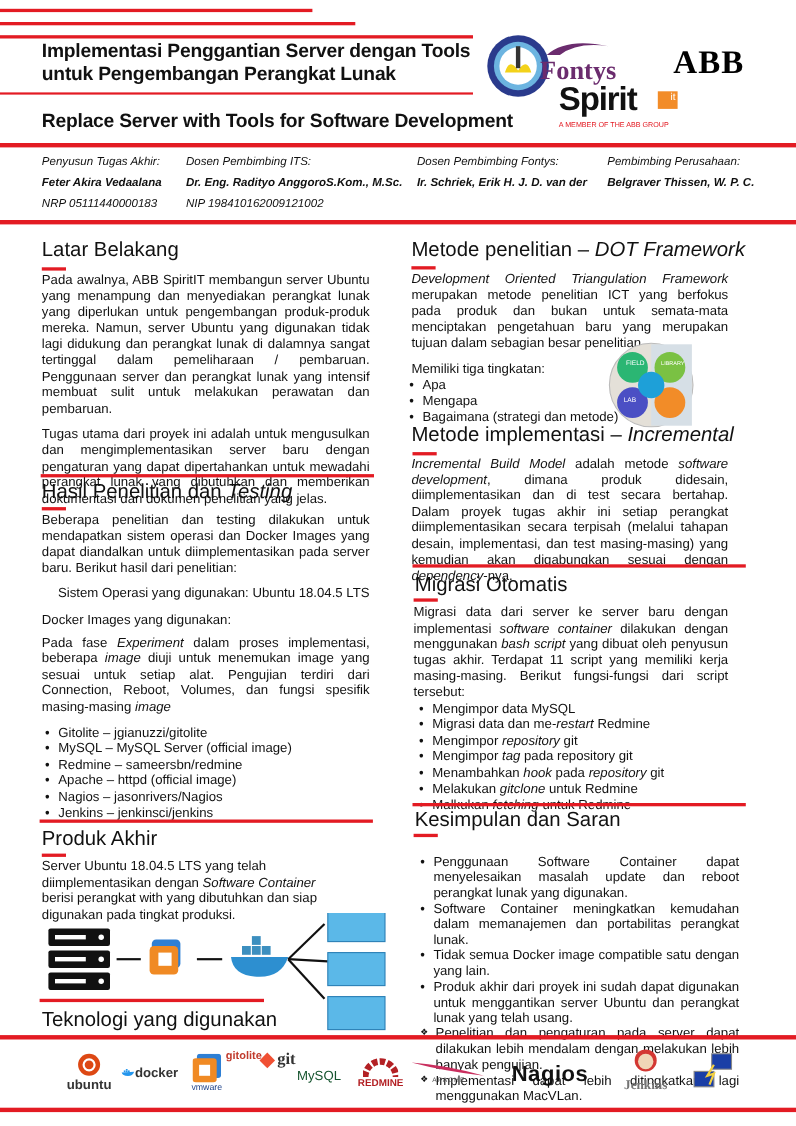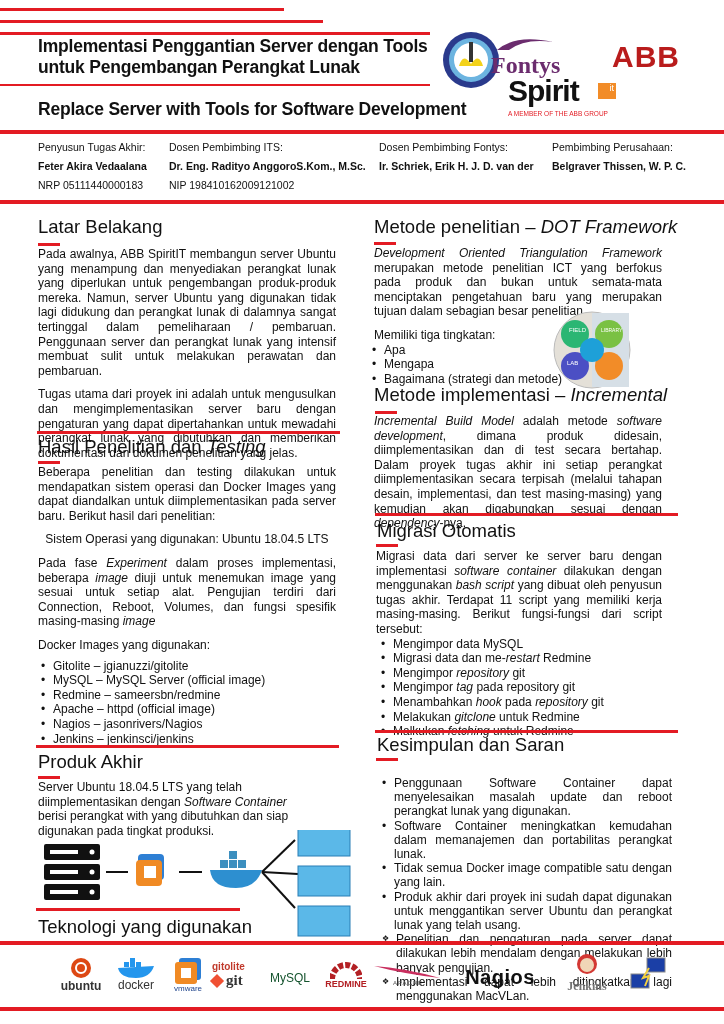--- a/index.html
+++ b/index.html
@@ -2,21 +2,21 @@
 <html><head>
 <meta charset="utf-8">
 <style>
   html, body { margin:0; padding:0; }
   body { width:724px; height:1024px; background:#fff; position:relative; overflow:hidden;
          font-family:"Liberation Sans", sans-serif; color:#111; }
   .abs { position:absolute; }
   .rline { position:absolute; background:#e31b23; }
   .title1 { left:38px; top:36px; font-size:17.5px; font-weight:bold; line-height:21px; font-family:"Liberation Sans", sans-serif; letter-spacing:-0.2px; }
   .title2 { left:38px; top:99px; font-size:17.5px; font-weight:bold; letter-spacing:-0.2px; }
-  .info { font-size:10.5px; line-height:13px; position:absolute; }
+  .info { font-size:10.5px; line-height:13px; position:absolute;font-style:italic; }
   .info.b { font-weight:bold; }
   h2.sec { position:absolute; margin:0; font-weight:normal; font-size:18.5px; line-height:22px; color:#111; }
   .secbar { position:absolute; height:3px; width:22px; background:#e31b23; }
   .para { position:absolute; font-size:12px; line-height:14.6px; text-align:justify; margin:0; }
   .para p { margin:0 0 9px 0; }
   ul.bl { margin:0; padding:0 0 0 18px; list-style:none; }
   ul.bl li { position:relative; }
   ul.bl li::before { content:"•"; position:absolute; left:-12px; }
   ul.dl li.dia::before { content:"❖"; font-size:8px; left:-14px; }
   .logo { position:absolute; display:flex; align-items:center; justify-content:center; }
@@ -43,21 +43,21 @@
     <path d="M18 36 Q22 22 30 34 Q38 22 42 36 Z" fill="#f3d21a"></path>
     <rect x="28" y="12" width="4" height="20" fill="#333"></rect>
   </svg>
 </div>
 <div class="abs" style="left:487px;top:34px;width:100px;height:48px;">
   <svg width="60" height="18" viewBox="0 0 60 18" style="position:absolute;left:8px;top:0;">
     <path d="M2 16 Q20 0 58 8 Q30 4 14 16 Z" fill="#6b2c6e"></path>
   </svg>
   <span style="position:absolute;left:4px;top:18px;font-family:'Liberation Serif',serif;font-weight:bold;font-size:24px;color:#6b2c6e;">Fontys</span>
 </div>
-<div class="abs" style="left:612px;top:40px;font-weight:900;font-size:30px;color:#b91c1c;letter-spacing:1px;font-family:Liberation Sans, sans-serif;text-align:right;">ABB</div>
+<div class="abs" style="left:612px;top:40px;font-weight:900;font-size:30px;color:#000000;letter-spacing:1px;font-family:Liberation Serif, serif;text-align:right;">ABB</div>
 <div class="abs" style="left:506px;top:78px;width:120px;height:40px;">
   <span style="position:absolute;left:2px;top:-4px;font-weight:bold;font-size:30px;color:#111;letter-spacing:-1px;">Spirit</span>
   <span style="position:absolute;left:92px;top:5px;width:18px;height:16px;background:#f28c28;color:#fff;font-size:9px;text-align:right;padding-right:2px;box-sizing:border-box;">it</span>
   <span style="position:absolute;left:2px;top:32px;font-size:6.5px;color:#e31b23;white-space:nowrap;">A MEMBER OF THE ABB GROUP</span>
 </div>
 
 <div class="rline" style="left:0;top:130px;width:724px;height:4px;"></div>
 <div>
   <div class="info" style="left:38px;top:141px;">Penyusun Tugas Akhir:</div>
   <div class="info b" style="left:38px;top:160px;">Feter Akira Vedaalana</div>
@@ -77,23 +77,23 @@
 <div class="para" style="left:38px;top:247px;width:298px;">
   <p>Pada awalnya, ABB SpiritIT membangun server Ubuntu yang menampung dan menyediakan perangkat lunak yang diperlukan untuk pengembangan produk-produk mereka. Namun, server Ubuntu yang digunakan tidak lagi didukung dan perangkat lunak di dalamnya sangat tertinggal dalam pemeliharaan / pembaruan. Penggunaan server dan perangkat lunak yang intensif membuat sulit untuk melakukan perawatan dan pembaruan.</p>
   <p>Tugas utama dari proyek ini adalah untuk mengusulkan dan mengimplementasikan server baru dengan pengaturan yang dapat dipertahankan untuk mewadahi perangkat lunak yang dibutuhkan dan memberikan dokumentasi dan dokumen penelitian yang jelas.</p>
 </div>
 <div class="rline" style="left:37px;top:431px;width:303px;height:3px;"></div>
 
 <h2 class="sec" style="left:38px;top:436px;"><span>Hasil Penelitian dan </span><i>Testing</i></h2>
 <div class="secbar" style="left:38px;top:461px;"></div>
 <div class="para" style="left:38px;top:465px;width:298px;">
   <p>Beberapa penelitian dan testing dilakukan untuk mendapatkan sistem operasi dan Docker Images yang dapat diandalkan untuk diimplementasikan pada server baru. Berikut hasil dari penelitian:</p>
-  <p style="text-align:center;">Sistem Operasi yang digunakan: Ubuntu 18.04.5 LTS</p>
+  <p style="text-align:right;">Sistem Operasi yang digunakan: Ubuntu 18.04.5 LTS</p>
+  <p style="margin-bottom:6px;">Docker Images yang digunakan:</p>
   <p><span>Pada fase </span><i>Experiment</i><span>  dalam proses implementasi, beberapa </span><i>image</i><span> diuji untuk menemukan image yang sesuai untuk setiap alat. Pengujian terdiri dari Connection, Reboot, Volumes, dan fungsi spesifik masing-masing </span><i>image</i></p>
-  <p style="margin-bottom:6px;">Docker Images yang digunakan:</p>
   <ul class="bl" style="padding-left:15px;">
     <li>Gitolite – jgianuzzi/gitolite</li>
     <li>MySQL – MySQL Server (official image)</li>
     <li>Redmine – sameersbn/redmine</li>
     <li>Apache – httpd (official image)</li>
     <li>Nagios – jasonrivers/Nagios</li>
     <li>Jenkins – jenkinsci/jenkins</li>
   </ul>
 </div>
 <div class="rline" style="left:36px;top:745px;width:303px;height:3px;"></div>
@@ -215,39 +215,39 @@
 <div class="rline" style="left:0;top:1007px;width:724px;height:4px;"></div>
 
 <div>
   <div class="logo" style="left:55px;top:955px;width:52px;height:40px;flex-direction:column;">
     <svg width="22" height="22" viewBox="0 0 22 22">
         <circle cx="11" cy="11" r="10" fill="#dd4814"></circle>
         <circle cx="11" cy="11" r="5" fill="none" stroke="#fff" stroke-width="2"></circle>
       </svg>
     <span style="font-size:12px;color:#333;font-weight:bold;">ubuntu</span>
   </div>
-  <div class="logo" style="left:110px;top:955px;width:52px;height:40px;flex-direction:column;">
+  <div class="logo" style="left:110px;top:955px;width:52px;height:40px;flex-direction:row;font-weight:bold;">
     <svg width="40" height="20" viewBox="0 0 40 20">
         <path d="M2 10 Q4 20 20 20 Q34 20 38 8 Z" fill="#2496ed"></path>
         <rect x="8" y="4" width="5" height="5" fill="#2496ed"></rect>
         <rect x="14" y="4" width="5" height="5" fill="#2496ed"></rect>
         <rect x="20" y="4" width="5" height="5" fill="#2496ed"></rect>
         <rect x="14" y="0" width="5" height="4" fill="#2496ed"></rect>
       </svg>
     <span style="font-size:12px;color:#333;">docker</span>
   </div>
   <div class="logo" style="left:166px;top:955px;width:44px;height:40px;flex-direction:column;">
     <svg width="26" height="26" viewBox="0 0 26 26">
         <rect x="4" y="0" width="22" height="22" rx="3" fill="#2e7fd4"></rect>
         <rect x="0" y="4" width="22" height="22" rx="3" fill="#f08a24"></rect>
         <rect x="6" y="10" width="10" height="10" fill="#fff"></rect>
       </svg>
     <span style="font-size:8px;color:#1d428a;">vmware</span>
   </div>
-  <div class="logo" style="left:212px;top:955px;width:50px;height:40px;flex-direction:column;align-items:flex-start;">
+  <div class="logo" style="left:212px;top:955px;width:50px;height:40px;align-items:flex-start;">
     <span style="font-size:10px;color:#c0392b;font-weight:bold;">gitolite</span>
     <span style="display:flex;align-items:center;">
         <span style="display:inline-block;width:10px;height:10px;background:#f05033;transform:rotate(45deg);margin-right:4px;"></span>
         <span style="font-family:'Liberation Serif',serif;font-weight:bold;font-size:15px;color:#333;">git</span>
       </span>
   </div>
   <div class="logo" style="left:262px;top:960px;width:56px;height:36px;">
     <span style="font-size:12px;color:#14532d;">MySQL</span>
   </div>
   <div class="logo" style="left:322px;top:954px;width:48px;height:42px;flex-direction:column;">

